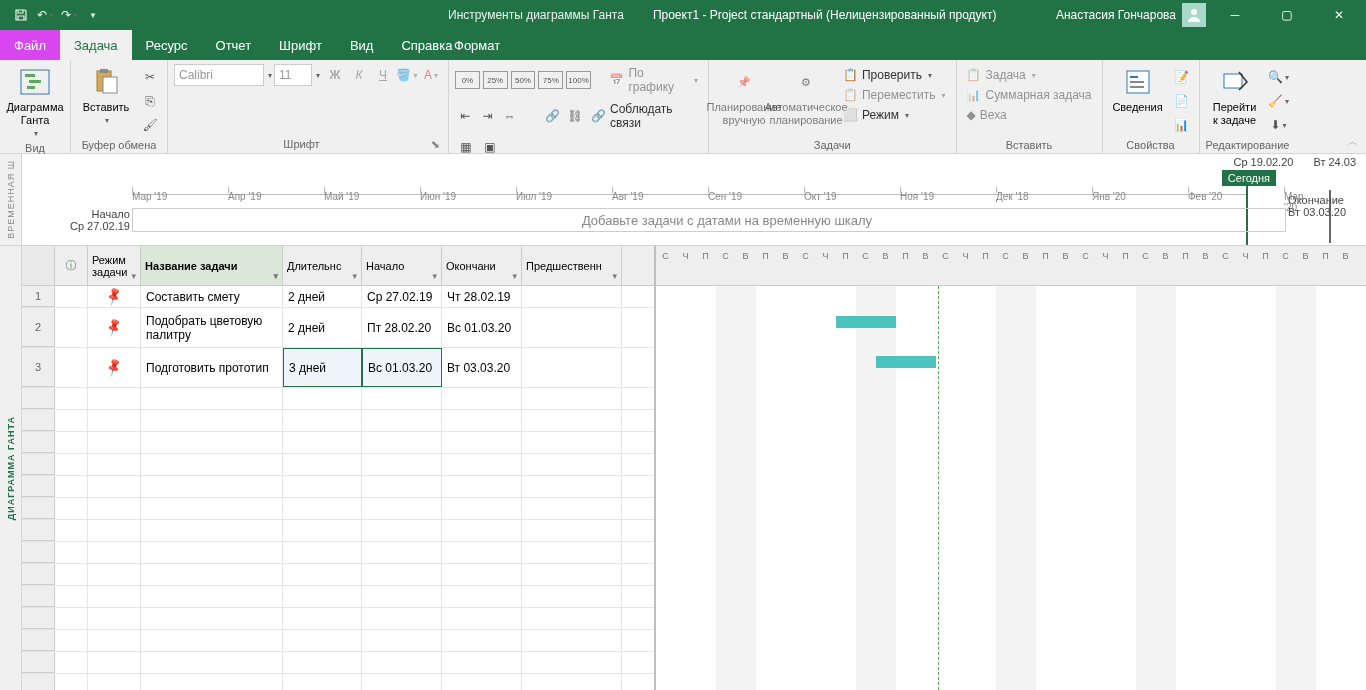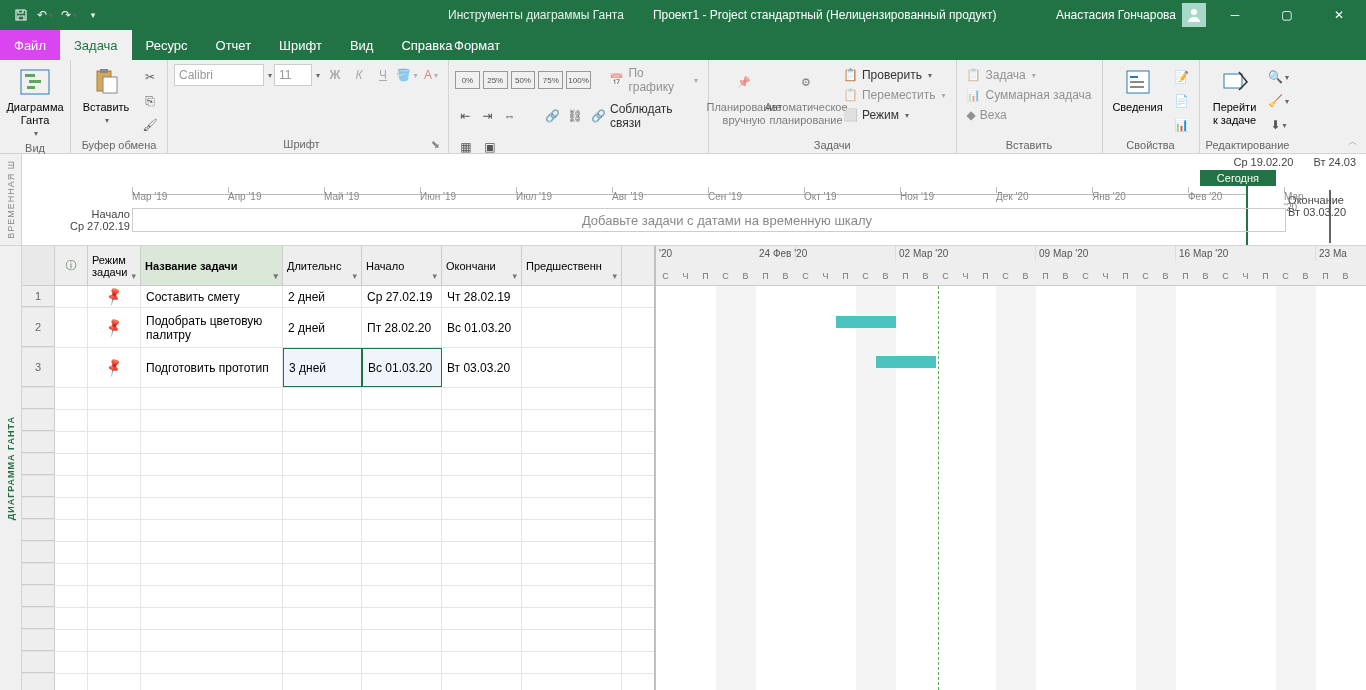--- a/index.html
+++ b/index.html
@@ -43,21 +43,21 @@
 .dropdown-arrow { font-size: 8px; color: #666; margin-left: 2px; }
 .ribbon-collapse { position: absolute; right: 8px; bottom: 4px; font-size: 10px; color: #888; cursor: pointer; }
 .pct-btn { width: 26px; height: 18px; border: 1px solid #999; display: flex; align-items: center; justify-content: center; font-size: 8px; color: #555; cursor: pointer; margin-right: 1px; }
 
 
 .timeline-panel { height: 92px; display: flex; border-bottom: 1px solid #d4d4d4; position: relative; }
 .timeline-sidelabel { width: 22px; background: #f0f0f0; border-right: 1px solid #d4d4d4; display: flex; align-items: center; justify-content: center; }
 .timeline-sidelabel span { writing-mode: vertical-rl; transform: rotate(180deg); font-size: 9px; color: #888; letter-spacing: 1px; }
 .timeline-body { flex: 1; position: relative; background: #fff; overflow: hidden; }
 .timeline-top { position: absolute; right: 10px; top: 2px; font-size: 11px; color: #444; display: flex; gap: 20px; }
-.timeline-today { position: absolute; right: 90px; top: 16px; background: #217346; color: #fff; font-size: 11px; padding: 2px 17px; }
+.timeline-today { position: absolute; right: 90px; top: 16px; background: #217346; color: #fff; font-size: 11px; padding: 2px 6px; }
 .timeline-today-line { position: absolute; right: 118px; top: 32px; bottom: 0; width: 2px; background: #217346; }
 .timeline-end { position: absolute; right: 20px; top: 40px; font-size: 11px; color: #444; text-align: left;}
 .timeline-end-line { position:absolute; right:35px; top:36px; bottom:2px; width:2px; background:#666;}
 .timeline-ruler { position: absolute; left: 110px; right: 120px; top: 40px; height: 14px; border-top: 1px solid #bbb; }
 .timeline-ruler .mark { position: absolute; top: -4px; font-size: 10px; color: #888; }
 .timeline-ruler .mark::before { content: ''; position: absolute; left: 0; top: -4px; width: 1px; height: 6px; background: #bbb; }
 .timeline-track { position: absolute; left: 110px; right: 80px; top: 54px; height: 24px; border: 1px solid #ccc; display: flex; align-items: center; justify-content: center; color: #888; font-size: 13px; padding-left: 36px; }
 .timeline-start { position: absolute; left: 48px; top: 54px; font-size: 11px; color: #444; text-align: right; }
 
 
@@ -379,21 +379,21 @@
     <div class="timeline-ruler" id="tl-ruler">
         <span class="mark" style="left: 0px;">Мар '19</span>
         <span class="mark" style="left: 96px;">Апр '19</span>
         <span class="mark" style="left: 192px;">Май '19</span>
         <span class="mark" style="left: 288px;">Июн '19</span>
         <span class="mark" style="left: 384px;">Июл '19</span>
         <span class="mark" style="left: 480px;">Авг '19</span>
         <span class="mark" style="left: 576px;">Сен '19</span>
         <span class="mark" style="left: 672px;">Окт '19</span>
         <span class="mark" style="left: 768px;">Ноя '19</span>
-        <span class="mark" style="left: 864px;">Дек '20</span>
+        <span class="mark" style="left: 864px;">Дек '18</span>
         <span class="mark" style="left: 960px;">Янв '20</span>
         <span class="mark" style="left: 1056px;">Фев '20</span>
         <span class="mark" style="left: 1152px;">Мар '20</span>
       </div>
     <div class="timeline-track">
         <span>Добавьте задачи с датами на временную шкалу</span>
       </div>
   </div>
 </div>
 
@@ -609,28 +609,20 @@
           <div class="td dur"></div>
           <div class="td start"></div>
           <div class="td end"></div>
           <div class="td pred"></div>
         </div>
       </div>
   </div>
 
   <div class="chartpane">
     <div class="chart-header">
-      <div class="weekrow" id="weekrow" style="position: relative;">
-          <div class="wk" style="position: absolute; left: 0px;">'20</div>
-          <div class="wk" style="position: absolute; left: 100px;">24 Фев '20</div>
-          <div class="wk" style="position: absolute; left: 240px;">02 Мар '20</div>
-          <div class="wk" style="position: absolute; left: 380px;">09 Мар '20</div>
-          <div class="wk" style="position: absolute; left: 520px;">16 Мар '20</div>
-          <div class="wk" style="position: absolute; left: 660px;">23 Ма</div>
-        </div>
       <div class="dayrow" id="dayrow">
           <div class="dy">С</div>
           <div class="dy">Ч</div>
           <div class="dy">П</div>
           <div class="dy">С</div>
           <div class="dy">В</div>
           <div class="dy">П</div>
           <div class="dy">В</div>
           <div class="dy">С</div>
           <div class="dy">Ч</div>

